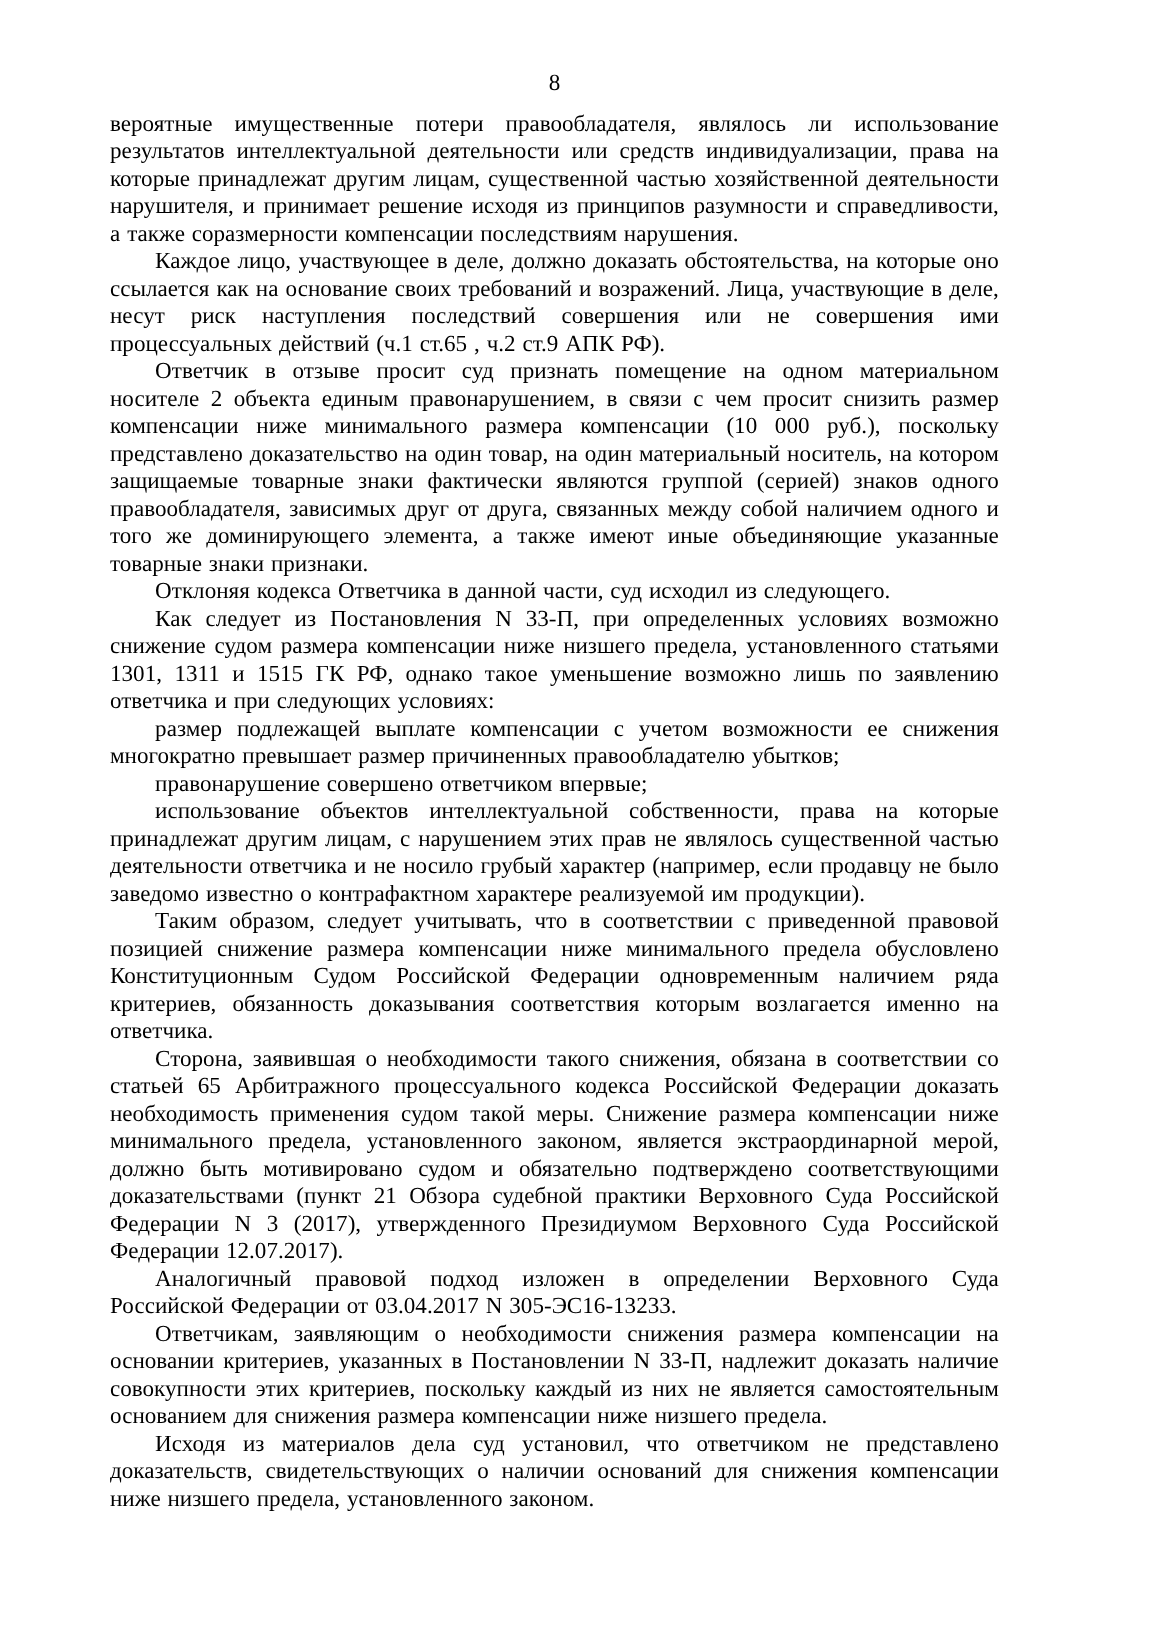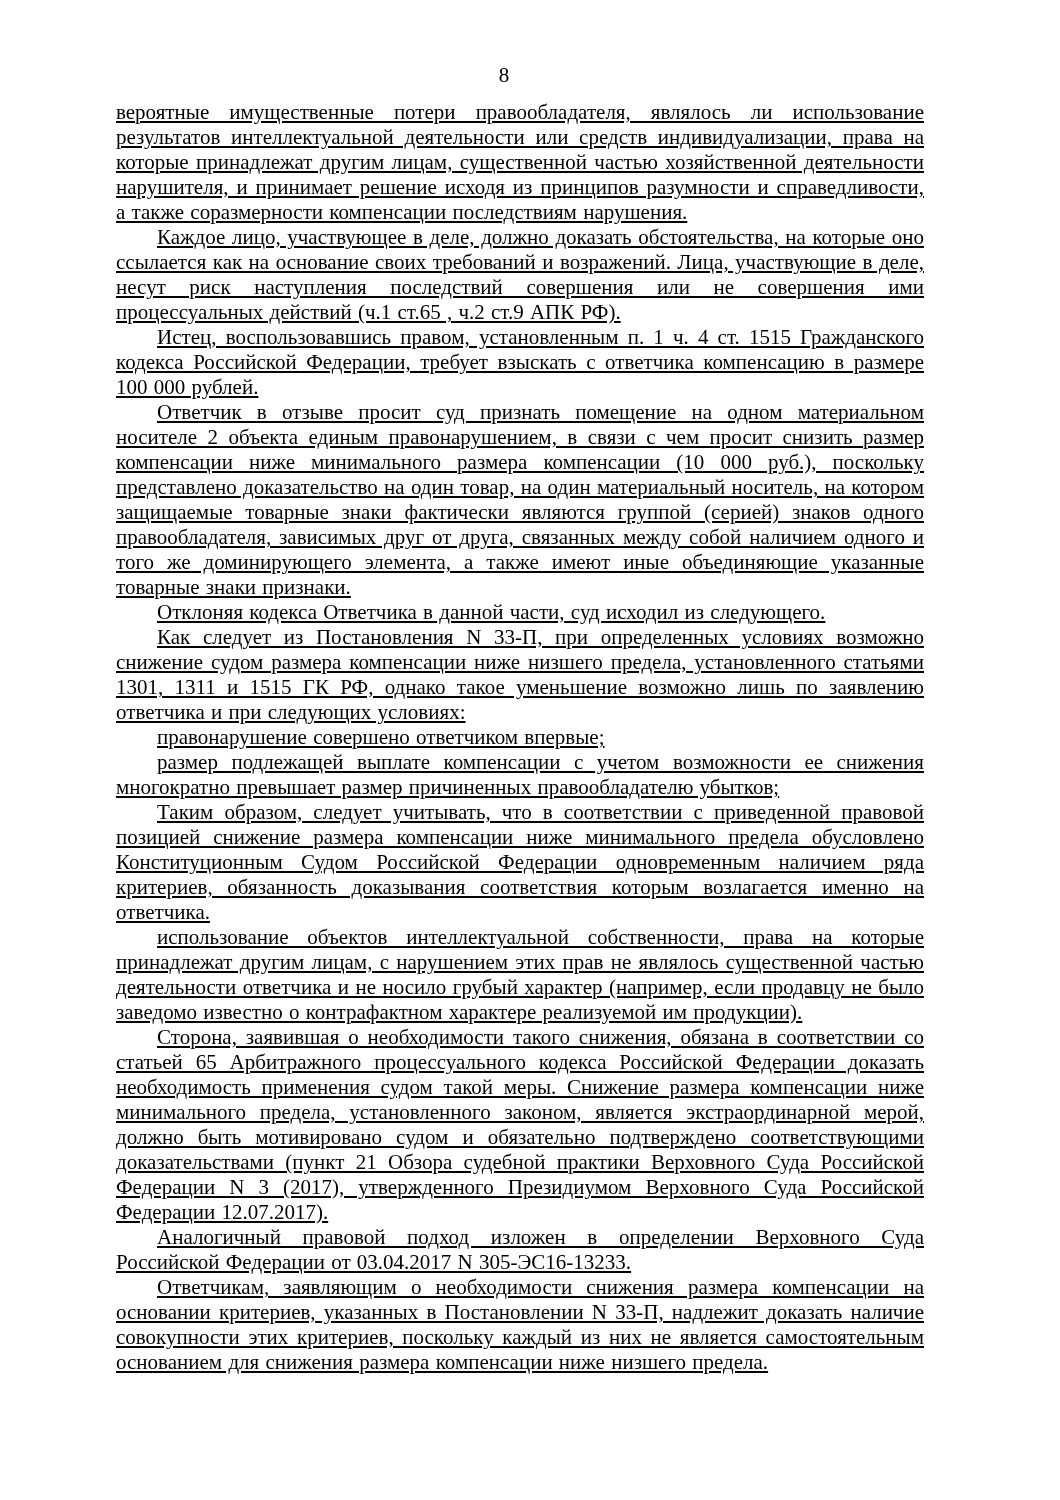--- a/index.html
+++ b/index.html
@@ -21,27 +21,26 @@
     top: 64px;
     left: 100px;
     width: 808px;
     text-align: center;
     font-size: 21px;
     line-height: 22px;
   }
   .content {
     position: absolute;
     top: 100px;
-    left: 116px;
+    left: 100px;
     width: 808px;
     font-size: 21px;
     line-height: 25px;
     text-align: justify;
     text-align-last: left;
-    text-decoration: underline;
   }
   .content p {
     margin: 0;
     padding: 0;
     text-indent: 41px;
     word-spacing: 1px;
   }
   .content p.no-indent {
     text-indent: 0;
   }
@@ -49,26 +48,26 @@
 </head>
 <body>
 
 <div class="page">
 
   <div class="page-number">8</div>
 
   <div class="content">
     <p class="no-indent">вероятные имущественные потери правообладателя, являлось ли использование результатов интеллектуальной деятельности или средств индивидуализации, права на которые принадлежат другим лицам, существенной частью хозяйственной деятельности нарушителя, и принимает решение исходя из принципов разумности и справедливости, а также соразмерности компенсации последствиям нарушения.</p>
     <p>Каждое лицо, участвующее в деле, должно доказать обстоятельства, на которые оно ссылается как на основание своих требований и возражений. Лица, участвующие в деле, несут риск наступления последствий совершения или не совершения ими процессуальных действий (ч.1 ст.65 , ч.2 ст.9 АПК РФ).</p>
-    <p>Истец, воспользовавшись правом, установленным п. 1 ч. 4 ст. 1515 Гражданского кодекса Российской Федерации, требует взыскать с ответчика компенсацию в размере 100 000 рублей.</p>
     <p>Ответчик в отзыве просит суд признать помещение на одном материальном носителе 2 объекта единым правонарушением, в связи с чем просит снизить размер компенсации ниже минимального размера компенсации (10 000 руб.), поскольку представлено доказательство на один товар, на один материальный носитель, на котором защищаемые товарные знаки фактически являются группой (серией) знаков одного правообладателя, зависимых друг от друга, связанных между собой наличием одного и того же доминирующего элемента, а также имеют иные объединяющие указанные товарные знаки признаки.</p>
     <p>Отклоняя кодекса Ответчика в данной части, суд исходил из следующего.</p>
     <p>Как следует из Постановления N 33-П, при определенных условиях возможно снижение судом размера компенсации ниже низшего предела, установленного статьями 1301, 1311 и 1515 ГК РФ, однако такое уменьшение возможно лишь по заявлению ответчика и при следующих условиях:</p>
+    <p>размер подлежащей выплате компенсации с учетом возможности ее снижения многократно превышает размер причиненных правообладателю убытков;</p>
     <p>правонарушение совершено ответчиком впервые;</p>
-    <p>размер подлежащей выплате компенсации с учетом возможности ее снижения многократно превышает размер причиненных правообладателю убытков;</p>
+    <p>использование объектов интеллектуальной собственности, права на которые принадлежат другим лицам, с нарушением этих прав не являлось существенной частью деятельности ответчика и не носило грубый характер (например, если продавцу не было заведомо известно о контрафактном характере реализуемой им продукции).</p>
     <p>Таким образом, следует учитывать, что в соответствии с приведенной правовой позицией снижение размера компенсации ниже минимального предела обусловлено Конституционным Судом Российской Федерации одновременным наличием ряда критериев, обязанность доказывания соответствия которым возлагается именно на ответчика.</p>
-    <p>использование объектов интеллектуальной собственности, права на которые принадлежат другим лицам, с нарушением этих прав не являлось существенной частью деятельности ответчика и не носило грубый характер (например, если продавцу не было заведомо известно о контрафактном характере реализуемой им продукции).</p>
     <p>Сторона, заявившая о необходимости такого снижения, обязана в соответствии со статьей 65 Арбитражного процессуального кодекса Российской Федерации доказать необходимость применения судом такой меры. Снижение размера компенсации ниже минимального предела, установленного законом, является экстраординарной мерой, должно быть мотивировано судом и обязательно подтверждено соответствующими доказательствами (пункт 21 Обзора судебной практики Верховного Суда Российской Федерации N 3 (2017), утвержденного Президиумом Верховного Суда Российской Федерации 12.07.2017).</p>
     <p>Аналогичный правовой подход изложен в определении Верховного Суда Российской Федерации от 03.04.2017 N 305-ЭС16-13233.</p>
     <p>Ответчикам, заявляющим о необходимости снижения размера компенсации на основании критериев, указанных в Постановлении N 33-П, надлежит доказать наличие совокупности этих критериев, поскольку каждый из них не является самостоятельным основанием для снижения размера компенсации ниже низшего предела.</p>
+    <p>Исходя из материалов дела суд  установил, что ответчиком не представлено доказательств, свидетельствующих о наличии оснований для снижения компенсации ниже низшего предела, установленного законом.</p>
   </div>
 
 </div>
 
 </body></html>

